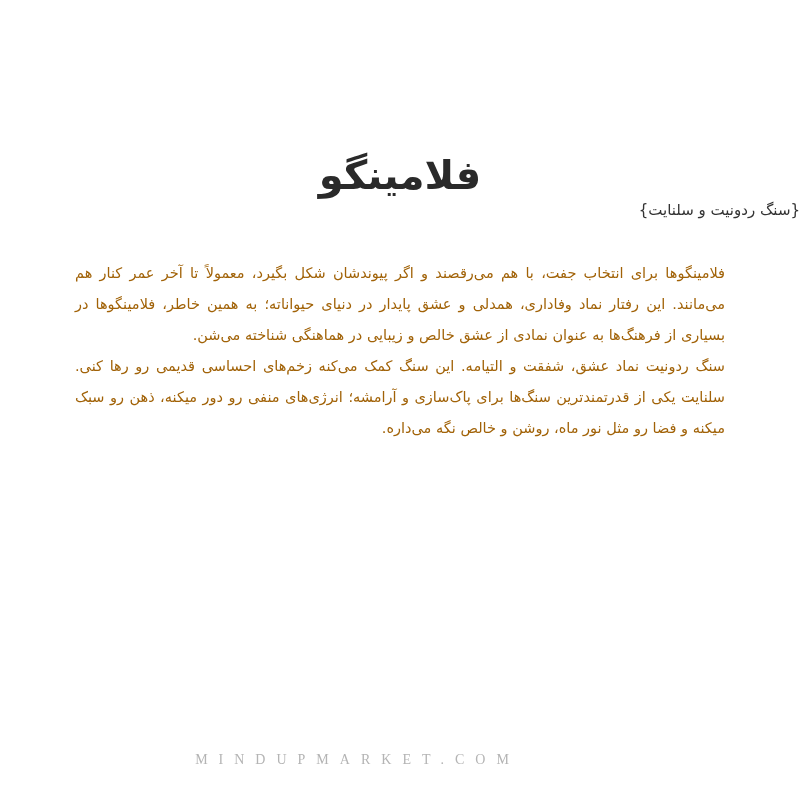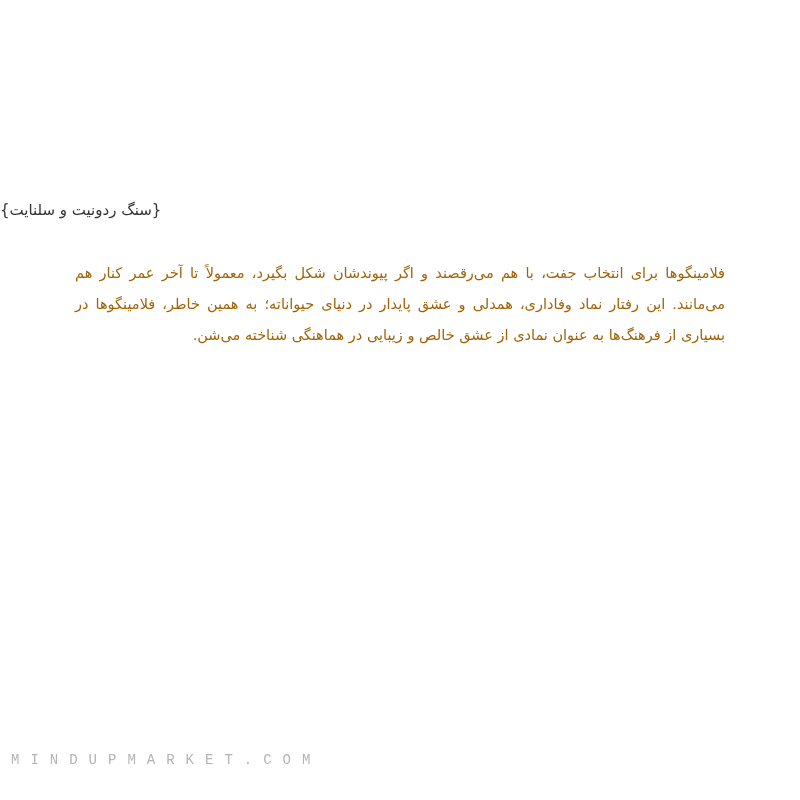--- a/index.html
+++ b/index.html
@@ -29,21 +29,21 @@
       font-weight: bold;
       color: #2a2a2a;
       direction: rtl;
       line-height: 60px;
     }
     .subtitle {
       position: absolute;
       top: 196px;
       left: 0;
       width: 800px;
-      text-align: left;
+      text-align: right;
       font-size: 15px;
       color: #333333;
       direction: rtl;
       line-height: 28px;
     }
     .body-text {
       position: absolute;
       top: 258px;
       left: 75px;
       width: 650px;
@@ -55,34 +55,37 @@
       color: #a16207;
     }
     .body-text p {
       margin: 0;
     }
     .footer {
       position: absolute;
       top: 748px;
       left: 0;
       width: 704px;
-      font-family: Liberation Mono, monospace;
+      text-align: center;
+      font-family: Liberation Serif, serif;
       font-size: 14px;
       letter-spacing: 11px;
       color: #b4b4b4;
       line-height: 24px;
       padding-left: 11px;
       box-sizing: border-box;
     }
   </style>
 </head>
 <body>
 
 <div class="page">
+  <h1 class="title">فلامینگو</h1>
 
   <div class="subtitle">{سنگ ردونیت و سلنایت}</div>
 
   <div class="body-text">
     <p>فلامینگوها برای انتخاب جفت، با هم می‌رقصند و اگر پیوندشان شکل بگیرد، معمولاً تا آخر عمر کنار هم می‌مانند. این رفتار نماد وفاداری، همدلی و عشق پایدار در دنیای حیواناته؛ به همین خاطر، فلامینگوها در بسیاری از فرهنگ‌ها به عنوان نمادی از عشق خالص و زیبایی در هماهنگی شناخته می‌شن.</p>
+    <p>سنگ ردونیت نماد عشق، شفقت و التیامه. این سنگ کمک می‌کنه زخم‌های احساسی قدیمی رو رها کنی. سلنایت یکی از قدرتمندترین سنگ‌ها برای پاک‌سازی و آرامشه؛ انرژی‌های منفی رو دور میکنه، ذهن رو سبک میکنه و فضا رو مثل نور ماه، روشن و خالص نگه می‌داره.</p>
   </div>
 
   <div class="footer">MINDUPMARKET.COM</div>
 </div>
 
 </body></html>

